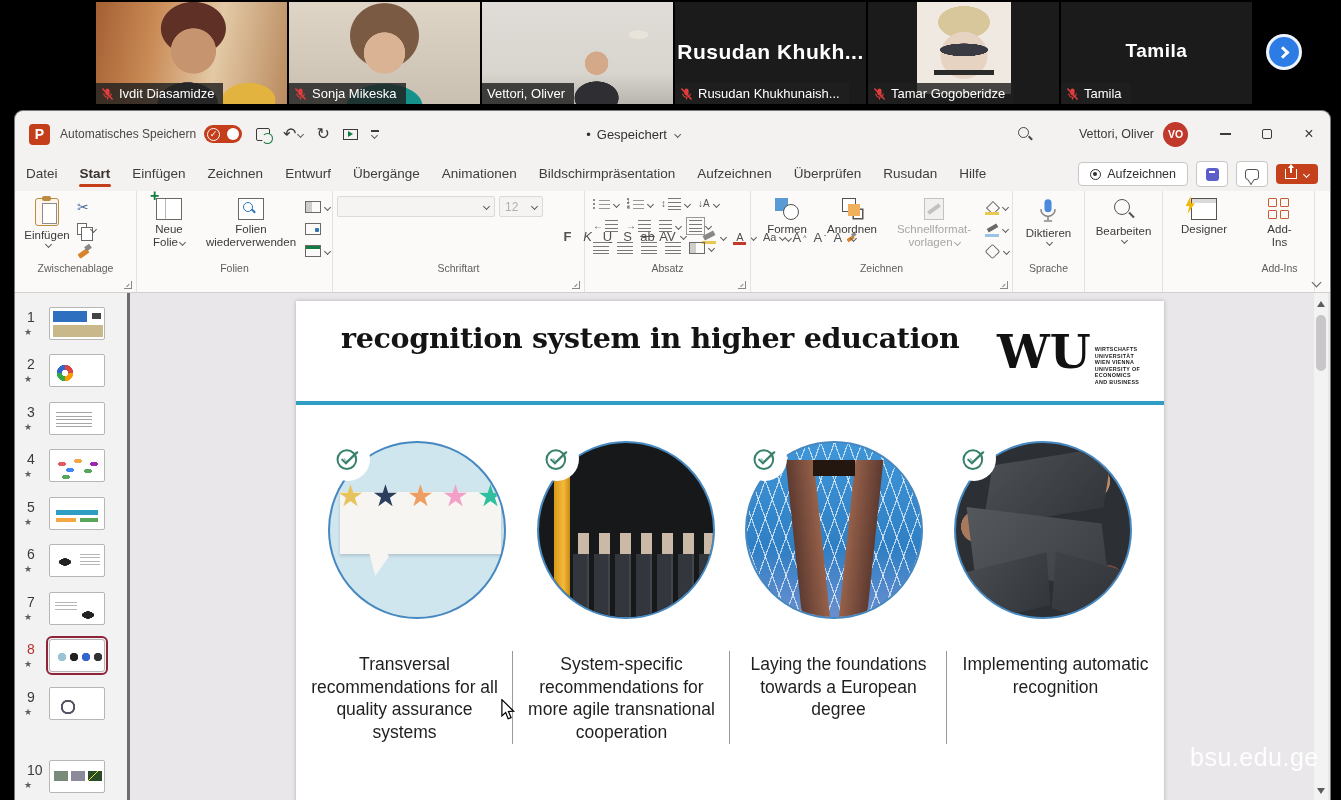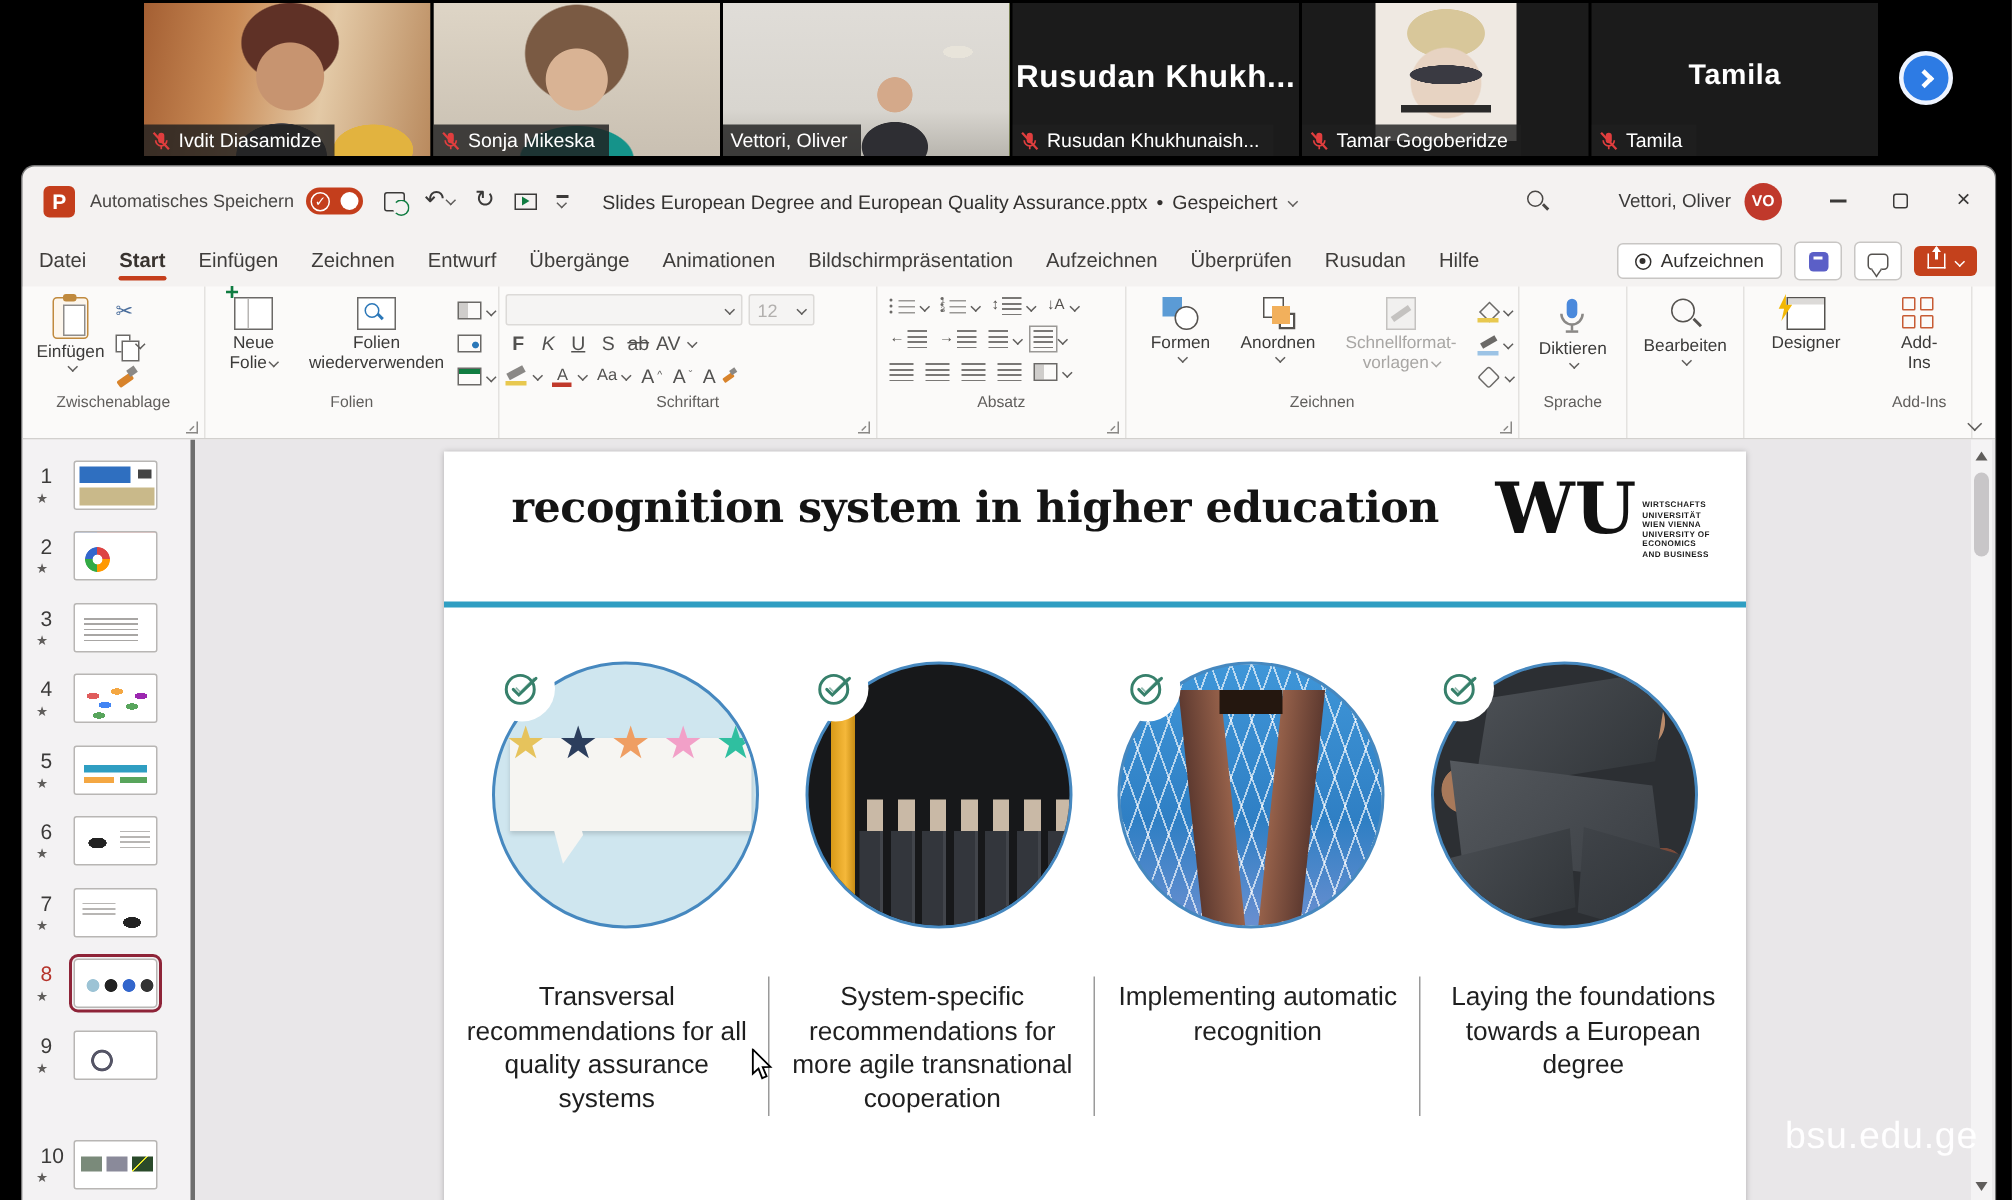--- a/index.html
+++ b/index.html
@@ -269,21 +269,21 @@
   .t9 { background:radial-gradient(circle at 18px 19px, transparent 5px, #556 5.5px 7px, transparent 7.5px), #fff; }
   .t10 { background:linear-gradient(#7a8a7a 0 0) 4px 10px/14px 10px no-repeat,
         linear-gradient(#8a8a9a 0 0) 21px 10px/14px 10px no-repeat,
         linear-gradient(135deg, #2a4a2a 40%, #e8e82a 40% 45%, #2a4a2a 45%) 38px 10px/14px 10px no-repeat, #fff; }
 
   
   #slide { position:absolute; left:281px; top:8px; width:868px; height:560px; background:#fff;
       box-shadow:0 0 4px rgba(0,0,0,.25); }
   .stitle { position:absolute; left:45px; top:20px; font-family:"DejaVu Serif", serif; font-weight:700;
       font-size:28.5px; line-height:35px; color:#141414; letter-spacing:-.3px; }
-  .wulogo { position:absolute; right:24px; top:17px; display:flex; align-items:flex-start; gap:4px; }
+  .wulogo { position:absolute; right:24px; top:29px; display:flex; align-items:flex-start; gap:4px; }
   .wu-big { font-family:"DejaVu Serif", serif; font-weight:700; font-size:47px; line-height:44px; color:#111; }
   .wu-lines { display:flex; flex-direction:column; padding-top:16px; }
   .wu-lines span { font-size:5.4px; line-height:6.6px; font-weight:700; color:#1a1a1a; letter-spacing:.3px; }
   .tealrule { position:absolute; left:0; right:0; top:100px; height:4px; background:#2f9ec2; }
   .circlerow { position:absolute; left:0; right:0; top:140px; display:flex; justify-content:space-between;
       padding:0 32px; }
   .circwrap { position:relative; width:178px; height:178px; }
   .circ { position:absolute; inset:3px; border-radius:50%; border:2.5px solid #4688bf; overflow:hidden; }
   .badge { position:absolute; left:-2px; top:-4px; width:44px; height:44px; border-radius:50%;
       background:#fff; display:flex; align-items:center; justify-content:center; z-index:2; }
@@ -438,21 +438,20 @@
         <span class="saveic"></span>
         <span><span class="g">↶</span><span class="cv"></span></span>
         <span class="g">↻</span>
         <span class="presentic"></span>
         <span class="moreic">
             <i></i>
             <span class="cv" style="margin:0"></span>
           </span>
       </div>
       <div class="doc-title">
-        <span>Slides European Degree and European Quality Assurance.pptx</span>
         <span>•</span>
         <span>Gespeichert</span>
         <span class="cv"></span>
       </div>
       <div class="tb-right">
         <span class="searchic"></span>
         <span class="uname">Vettori, Oliver</span>
         <span class="avatar">VO</span>
         <span class="winbtn">
             <span class="minic"></span>
@@ -545,21 +544,21 @@
               <span class="ic-reset"></span>
             </span>
           <span class="smbtn">
               <span class="ic-section"></span>
               <span class="cv"></span>
             </span>
         </div>
         <span class="glabel">Folien</span>
       </div>
 
-      <div class="group" style="width:252px; flex-direction:column; gap:4px">
+      <div class="group" style="width:252px; flex-direction:row; gap:16px">
         <div style="display:flex; gap:4px">
           <span class="combo" style="width:158px">
               <span></span>
               <span class="cv"></span>
             </span>
           <span class="combo" style="width:44px">
               <span>12</span>
               <span class="cv"></span>
             </span>
         </div>
@@ -893,22 +892,22 @@
                   <path d="M7 12.5l3.2 3.2L20 6.2" fill="none" stroke="#37806b" stroke-width="1.7" stroke-linecap="round"></path>
                   <path d="M8.5 11.5l2.5 2.5L19 6" fill="none" stroke="#37806b" stroke-width="1" opacity=".55"></path>
                 </svg>
             </div>
           </div>
         </div>
 
         <div class="captions">
           <div class="cap">Transversal recommendations for all quality assurance systems</div>
           <div class="cap">System-specific recommendations for more agile transnational cooperation</div>
+          <div class="cap">Laying the foundations towards a European degree</div>
           <div class="cap">Implementing automatic recognition</div>
-          <div class="cap">Laying the foundations towards a European degree</div>
         </div>
         <div class="capdiv" style="left:216px"></div>
         <div class="capdiv" style="left:433px"></div>
         <div class="capdiv" style="left:650px"></div>
       </div>
 
       <div class="vscroll">
         <span class="varrow up"></span>
         <span class="vthumb"></span>
         <span class="varrow down"></span>

